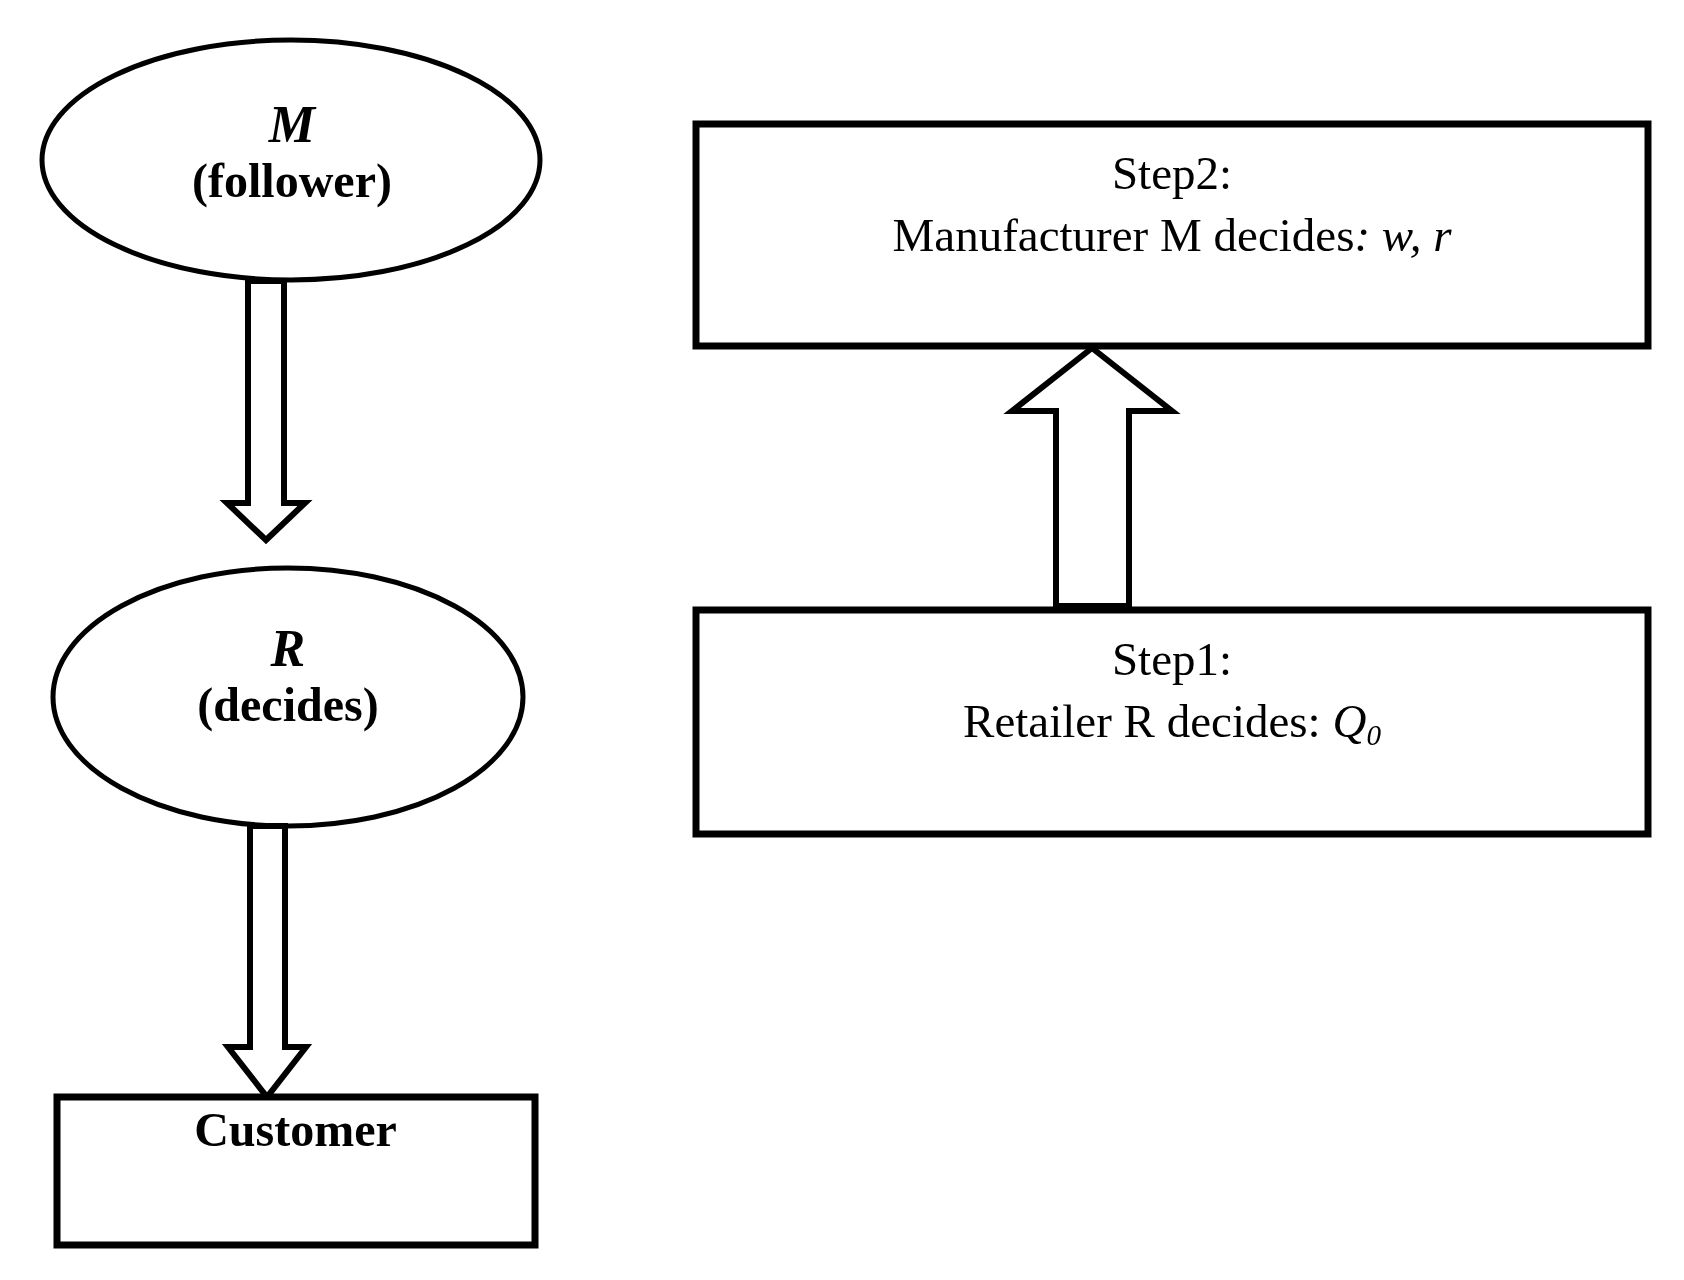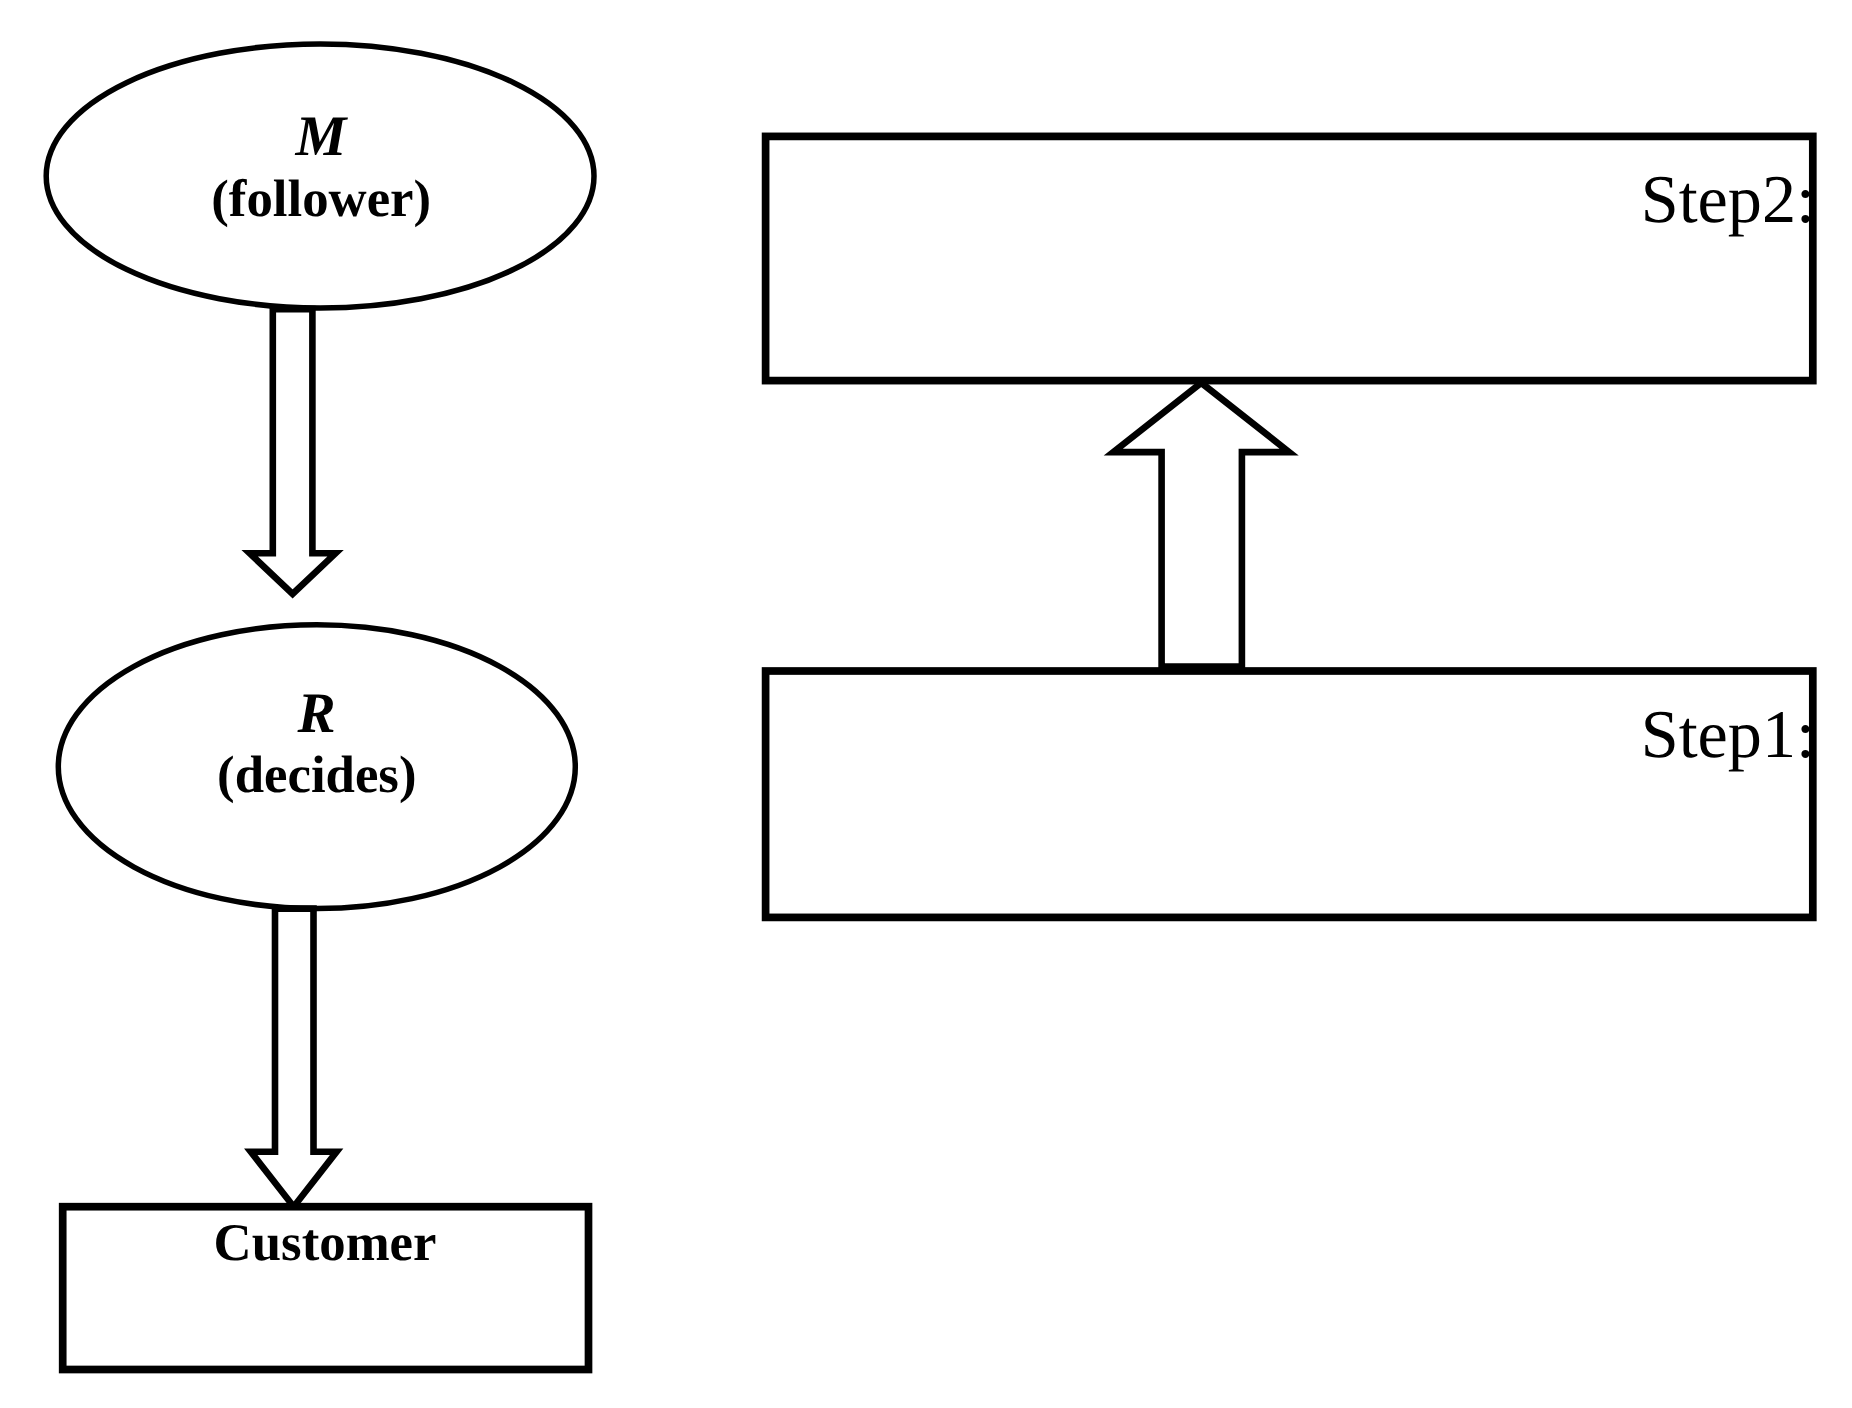--- a/index.html
+++ b/index.html
@@ -56,23 +56,22 @@
     left: 53px;  top: 620px; width: 470px;
   }
   #label-customer {
     left: 56px;  top: 1103px; width: 479px;
     font-weight: bold;
     font-size: 48px;
   }
 
   
   .step-label {
-    font-size: 62px;
+    font-size: 47px;
     line-height: 1.32;
-    text-align: right;
   }
   #label-step2 {
     left: 694px; top: 142px; width: 956px;
   }
   #label-step1 {
     left: 694px; top: 628px; width: 956px;
   }
   .math {
     font-style: italic;
     font-family: "Liberation Serif", "DejaVu Serif", serif;
@@ -115,19 +114,21 @@
 
   <div class="node-label ellipse-label" id="label-r">
     <span class="sym">R</span>
     <span class="role">(decides)</span>
   </div>
 
   <div class="node-label" id="label-customer">Customer</div>
 
   <div class="node-label step-label" id="label-step2">
     <span class="ln">Step2:</span>
+    <span class="ln"><span>Manufacturer M decides</span><span class="math">:</span>&nbsp;<span class="math">w, r</span></span>
   </div>
 
   <div class="node-label step-label" id="label-step1">
     <span class="ln">Step1:</span>
+    <span class="ln"><span>Retailer R decides:</span>&nbsp;<span class="math"><span>Q</span><span class="sub">0</span></span></span>
   </div>
 
 </div>
 
 </body></html>

